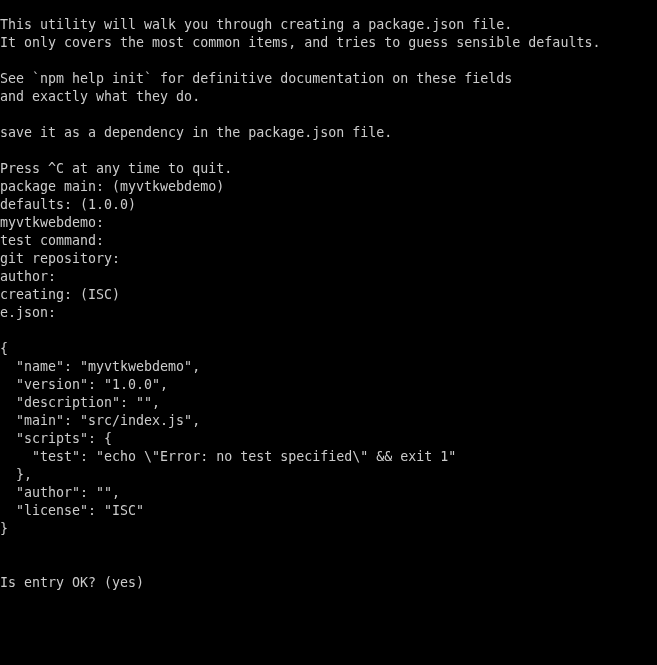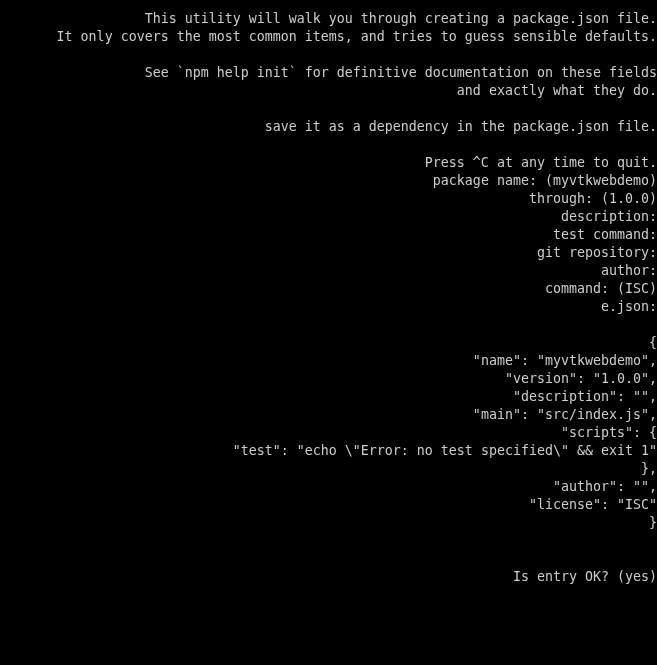--- a/index.html
+++ b/index.html
@@ -38,46 +38,45 @@
     color: #cccccc;
     margin: 0;
     padding: 0;
   }
   .line.blank {
     color: transparent;
   }
   #terminal-inner {
     position: absolute;
     left: 0;
-    top: 10px;
+    top: 16px;
     width: 657px;
-    text-align: right;
   }
 </style>
 </head>
 <body>
 
 <div id="terminal">
   <div id="terminal-inner">
       <span class="line">This utility will walk you through creating a package.json file.</span>
       <span class="line">It only covers the most common items, and tries to guess sensible defaults.</span>
       <span class="line blank"></span>
       <span class="line">See `npm help init` for definitive documentation on these fields</span>
       <span class="line">and exactly what they do.</span>
       <span class="line blank"></span>
       <span class="line">save it as a dependency in the package.json file.</span>
       <span class="line blank"></span>
       <span class="line">Press ^C at any time to quit.</span>
-      <span class="line">package name: (myvtkwebdemo)</span>
-      <span class="line">through: (1.0.0)</span>
-      <span class="line">description:</span>
+      <span class="line">package main: (myvtkwebdemo)</span>
+      <span class="line">defaults: (1.0.0)</span>
+      <span class="line">myvtkwebdemo:</span>
       <span class="line">test command:</span>
       <span class="line">git repository:</span>
       <span class="line">author:</span>
-      <span class="line">command: (ISC)</span>
+      <span class="line">creating: (ISC)</span>
       <span class="line">e.json:</span>
       <span class="line blank"></span>
       <span class="line">{</span>
       <span class="line">  "name": "myvtkwebdemo",</span>
       <span class="line">  "version": "1.0.0",</span>
       <span class="line">  "description": "",</span>
       <span class="line">  "main": "src/index.js",</span>
       <span class="line">  "scripts": {</span>
       <span class="line">    "test": "echo \"Error: no test specified\" &amp;&amp; exit 1"</span>
       <span class="line">  },</span>

